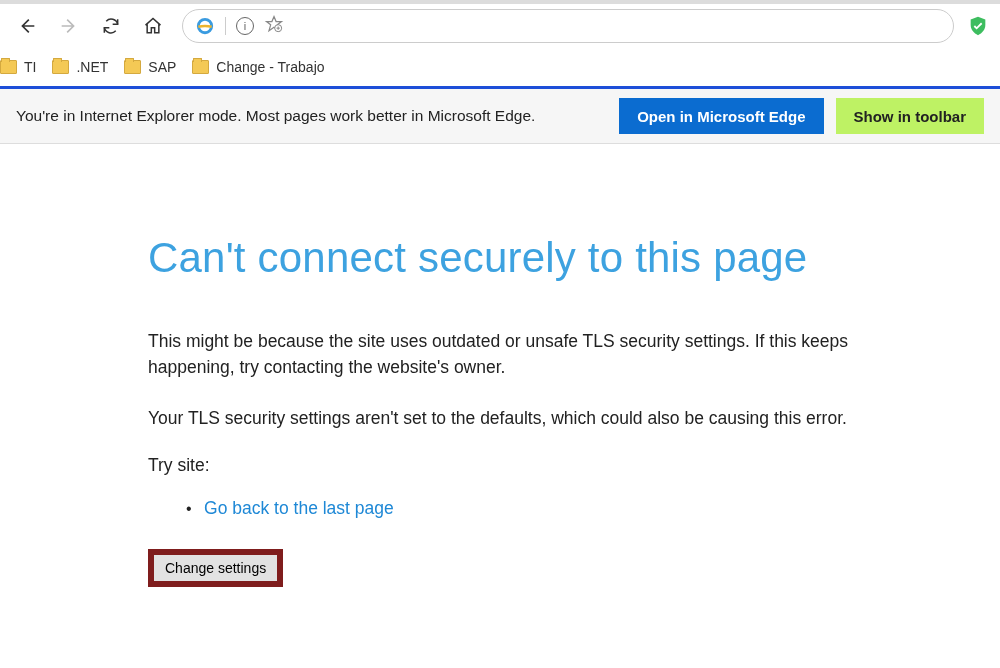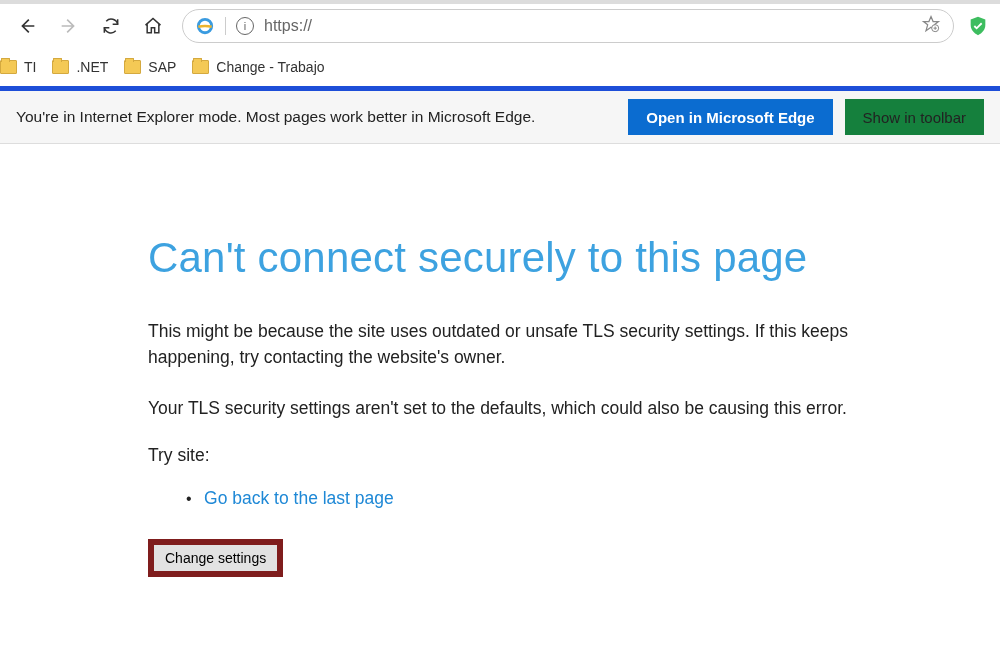--- a/index.html
+++ b/index.html
@@ -88,21 +88,21 @@
       width: 7px;
       height: 3px;
       background: #f4c955;
       border-radius: 1px 1px 0 0;
       border: 0.5px solid #d4a93f;
       border-bottom: none;
     }
     .notif-bar {
       height: 58px;
       background: #f6f6f6;
-      border-top: 5px solid #1d4ed8;
+      border-top: 3px solid #1d4ed8;
       border-bottom: 1px solid #ddd;
       display: flex;
       align-items: center;
       padding: 0 16px;
       gap: 12px;
     }
     .notif-text {
       flex: 1;
       font-size: 15.5px;
       color: #222;
@@ -116,33 +116,33 @@
       cursor: pointer;
       border: none;
       font-family: inherit;
     }
     .btn.primary {
       background: #0b6cd0;
       color: #fff;
       font-weight: 600;
     }
     .btn.secondary {
-      background: #15803d;
+      background: #bef264;
       color: #222;
-      font-weight: 400;
+      font-weight: 700;
     }
     .content {
       padding: 90px 0 0 148px;
       max-width: 880px;
     }
     .err-title {
       font-size: 42px;
       font-weight: 300;
       color: #3da2e0;
-      margin-bottom: 36px;
+      margin-bottom: 46px;
       letter-spacing: 0.2px;
     }
     .err-p {
       font-size: 17.5px;
       color: #222;
       line-height: 1.5;
       margin-bottom: 24px;
       max-width: 760px;
     }
     .err-try { font-size: 17.5px; color: #222; margin-bottom: 22px; }
@@ -190,21 +190,20 @@
   </div>
   <div class="addr-bar">
     <span class="ie-icon">
       <svg width="20" height="20" viewBox="0 0 24 24">
           <circle cx="12" cy="12" r="8" fill="none" stroke="#3a9be0" stroke-width="3.5"></circle>
           <path d="M4 13 Q12 11 20 13" stroke="#ecb42e" stroke-width="3" fill="none"></path>
         </svg>
     </span>
     <div class="addr-divider"></div>
     <span class="info-circ">i</span>
-    <input class="url-input" value="https://" style="">
     <span class="star-icon">
       <svg width="20" height="20" viewBox="0 0 24 24">
           <path d="M12 3l2.5 6H21l-5 4 2 7-6-4-6 4 2-7-5-4h6.5z"></path>
           <circle cx="17" cy="17" r="4.2" fill="#fff" stroke="#888" stroke-width="1.2"></circle>
           <path d="M17 15v4M15 17h4" stroke="#888" stroke-width="1.2"></path>
         </svg>
     </span>
   </div>
   <div class="shield">
     <svg width="22" height="22" viewBox="0 0 24 24">

